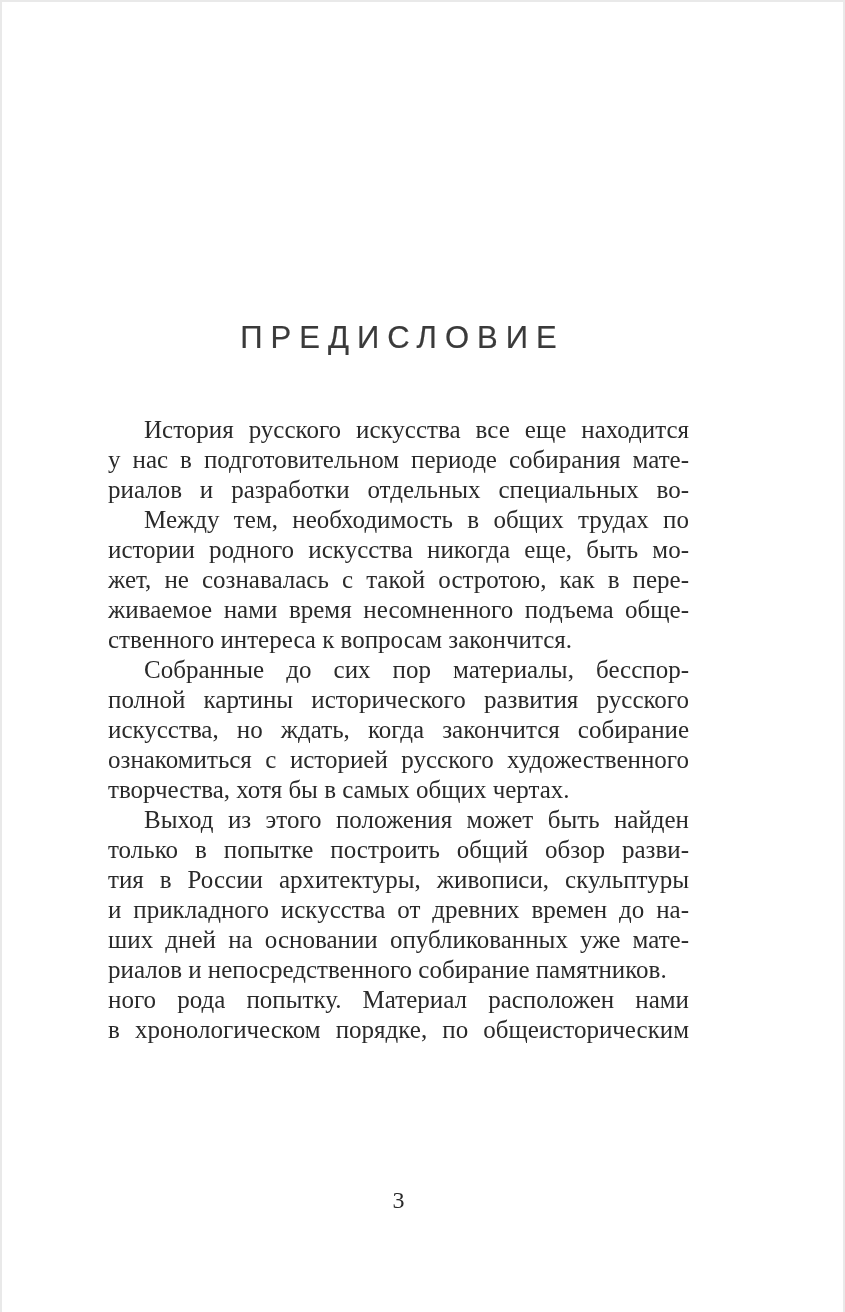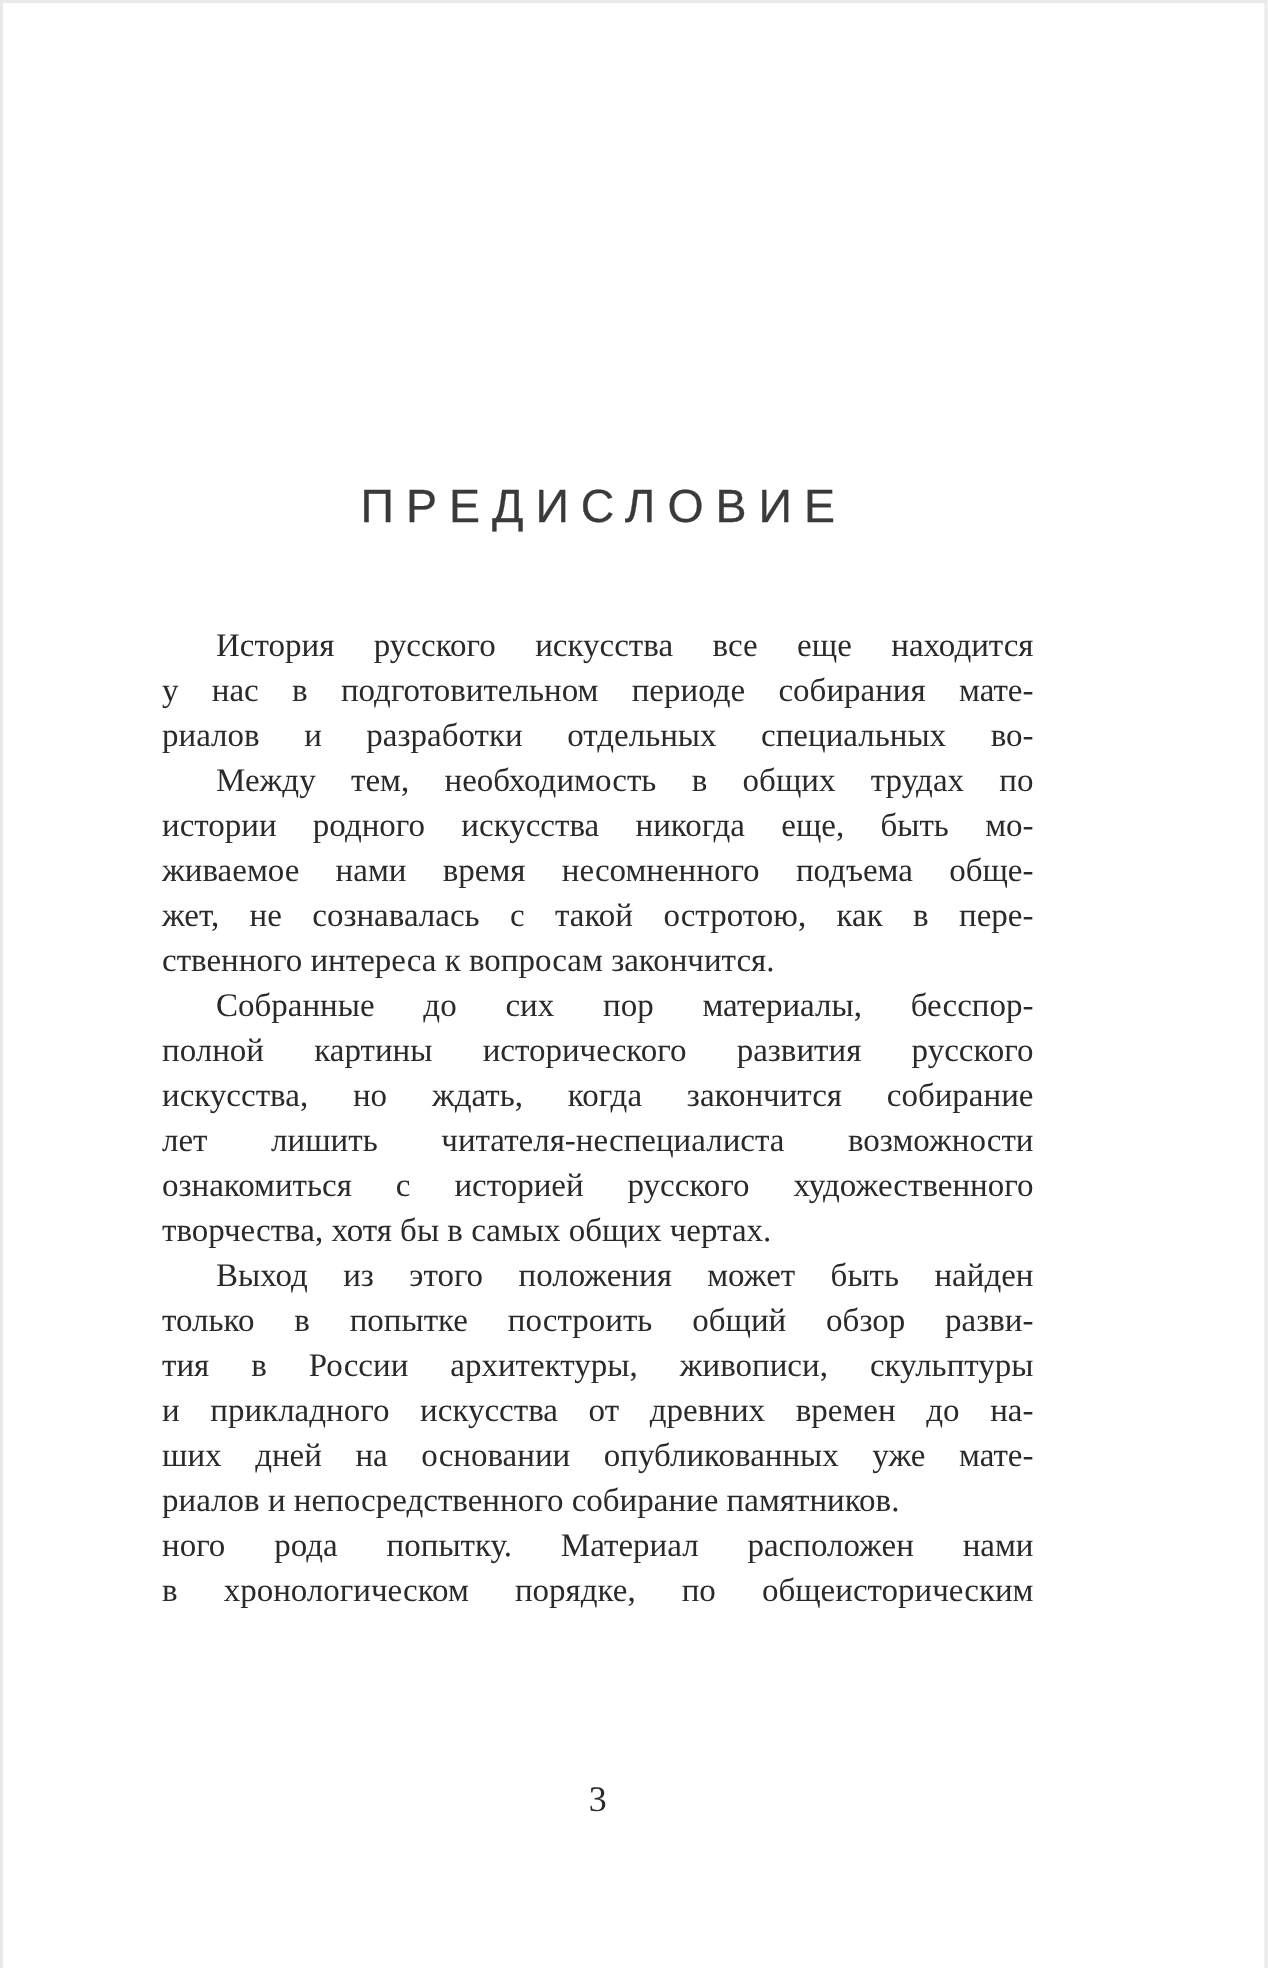--- a/index.html
+++ b/index.html
@@ -26,21 +26,21 @@
     text-indent: 8px; 
     color: var(--title-color, #3a3a3a);
     -webkit-text-stroke: 0.2px var(--title-color, #3a3a3a);
   }
   .body-text {
     position: absolute;
     top: 411px;
     left: 103px;
     width: 585px;
     font-family: "Liberation Serif", "DejaVu Serif", serif;
-    font-size: 22px;
+    font-size: 25px;
     line-height: 29px;
     color: var(--text-color, #2a2a2a);
   }
   .paragraph { }
   .line {
     text-align: justify;
     text-align-last: justify;
     white-space: normal;
   }
   .line.first {
@@ -68,29 +68,28 @@
 
   <div class="body-text" id="body-text">
       <div class="paragraph">
         <div class="line first">История русского искусства все еще находится</div>
         <div class="line">у нас в подготовительном периоде собирания мате-</div>
         <div class="line">риалов и разработки отдельных специальных во-</div>
       </div>
       <div class="paragraph">
         <div class="line first">Между тем, необходимость в общих трудах по</div>
         <div class="line">истории родного искусства никогда еще, быть мо-</div>
+        <div class="line">жет, не сознавалась с такой остротою, как в пере-</div>
         <div class="line">живаемое нами время несомненного подъема обще-</div>
-        <div class="line">жет, не сознавалась с такой остротою, как в пере-</div>
         <div class="line end">ственного интереса к вопросам закончится.</div>
       </div>
       <div class="paragraph">
         <div class="line first">Собранные до сих пор материалы, бесспор-</div>
         <div class="line">полной картины исторического развития русского</div>
         <div class="line">искусства, но ждать, когда закончится собирание</div>
-        <div class="line">лет лишить читателя-неспециалиста возможности</div>
         <div class="line">ознакомиться с историей русского художественного</div>
         <div class="line end">творчества, хотя бы в самых общих чертах.</div>
       </div>
       <div class="paragraph">
         <div class="line first">Выход из этого положения может быть найден</div>
         <div class="line">только в попытке построить общий обзор разви-</div>
         <div class="line">тия в России архитектуры, живописи, скульптуры</div>
         <div class="line">и прикладного искусства от древних времен до на-</div>
         <div class="line">ших дней на основании опубликованных уже мате-</div>
         <div class="line end">риалов и непосредственного собирание памятников.</div>

